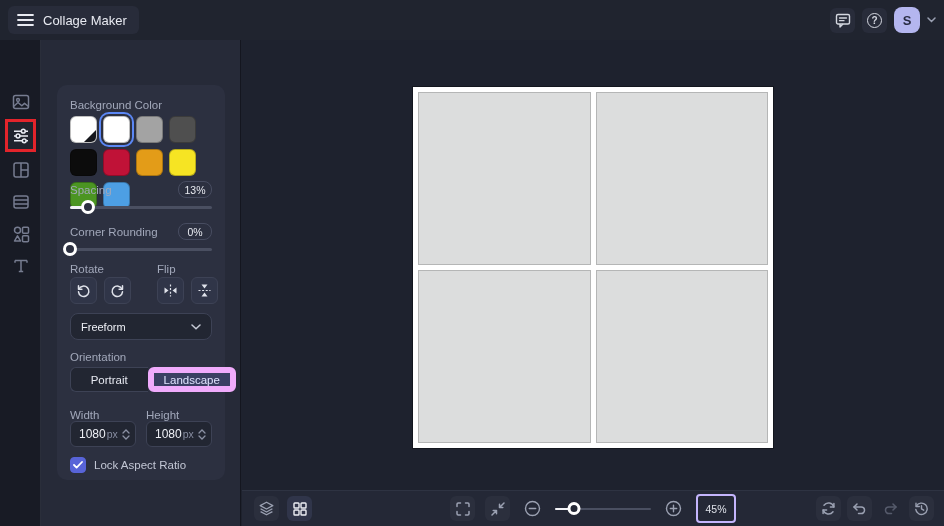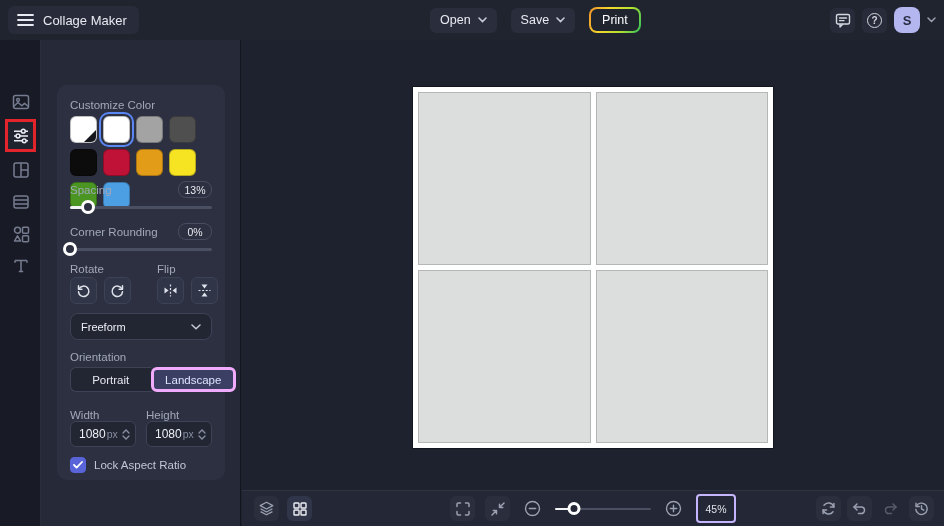--- a/index.html
+++ b/index.html
@@ -66,21 +66,21 @@
   .select { position:absolute; left:13px; top:228px; width:142px; height:27px; background:#222632; border:1px solid #3d4255;
             border-radius:8px; display:flex; align-items:center; justify-content:space-between; padding:0 10px; cursor:pointer; }
   .select .sel-val { font-size:11px; color:#eef0f6; }
   .select .car { color:#9aa0b2; display:flex; }
 
   .seg { position:absolute; left:13px; top:282px; width:166px; height:25px; display:flex; }
   .seg button { flex:1; font-size:11.5px; font-family:inherit; cursor:pointer; background:#222632; color:#e6e8f0;
                 border:1px solid #3d4255; }
   .seg button:first-child { border-radius:6px 0 0 6px; border-right:none; }
   .seg button:last-child { border-radius:0 6px 6px 0; }
-  .seg button.selected { background:#3a3f63; border:3px solid #f0abfc; border-radius:6px; color:#e0e3ff; }
+  .seg button.selected { background:#3a3f63; border:6px solid #f0abfc; border-radius:6px; color:#e0e3ff; }
 
   .dim-label-w { position:absolute; left:13px; top:324px; }
   .dim-label-h { position:absolute; left:89px; top:324px; }
   .num-input { position:absolute; top:336px; width:66px; height:26px; background:#222632; border:1px solid #3d4255;
                border-radius:6px; display:flex; align-items:center; padding:0 5px 0 8px; cursor:text; }
   .num-input .num { font-size:12px; color:#eef0f6; }
   .num-input .unit { font-size:10.5px; color:#868ca0; margin-left:1px; flex:1; }
   .stepper { display:flex; flex-direction:column; gap:1px; color:#8a90a3; cursor:pointer; }
 
   .check-row { position:absolute; left:13px; top:372px; display:flex; align-items:center; gap:8px; cursor:pointer; }
@@ -124,41 +124,20 @@
 
   <div class="topbar">
     <div class="brand">
       <span>
         <svg width="17" height="14" viewBox="0 0 17 14">
             <path d="M1 2h15M1 7h15M1 12h15" stroke="#e9ebf2" stroke-width="1.8" stroke-linecap="round"></path>
           </svg>
       </span>
       <span class="ttl">Collage Maker</span>
     </div>
-    <div class="tb-center">
-      <button class="tb-btn">
-        <span>Open</span>
-        <span>
-          <svg width="9" height="6" viewBox="0 0 9 6">
-              <path d="M1 1l3.5 3.5L8 1" stroke="#c6cad6" stroke-width="1.6" fill="none" stroke-linecap="round"></path>
-            </svg>
-        </span>
-      </button>
-      <button class="tb-btn">
-        <span>Save</span>
-        <span>
-          <svg width="9" height="6" viewBox="0 0 9 6">
-              <path d="M1 1l3.5 3.5L8 1" stroke="#c6cad6" stroke-width="1.6" fill="none" stroke-linecap="round"></path>
-            </svg>
-        </span>
-      </button>
-      <span class="print-wrap">
-        <button class="print-btn">Print</button>
-      </span>
-    </div>
     <div class="tb-right">
       <button class="icon-btn">
         <span>
           <svg width="16" height="16" viewBox="0 0 16 16">
               <rect x="1.5" y="2.5" width="13" height="9.5" rx="1.5" stroke="#d4d7e0" stroke-width="1.4" fill="none"></rect>
               <path d="M5 12v3l3-3" stroke="#d4d7e0" stroke-width="1.4" fill="none" stroke-linejoin="round"></path>
               <path d="M4.5 6h7M4.5 8.7h4.5" stroke="#d4d7e0" stroke-width="1.3" stroke-linecap="round"></path>
             </svg>
         </span>
       </button>
@@ -230,21 +209,21 @@
     </button>
   </div>
 
   <div class="panel">
     <div class="panel-title">Customize</div>
     <button class="info-btn">
       <span class="info-ring">i</span>
     </button>
 
     <div class="card">
-      <div class="lab bg-label">Customize Color</div>
+      <div class="lab bg-label">Background Color</div>
       <div class="swatches">
         <div class="sw" style="background: rgb(255, 255, 255);">
             <span class="fold"></span>
           </div>
         <div class="sw selected" style="background: rgb(255, 255, 255);"></div>
         <div class="sw" style="background: rgb(163, 163, 163);"></div>
         <div class="sw" style="background: rgb(79, 79, 79);"></div>
         <div class="sw" style="background: rgb(12, 12, 12);"></div>
         <div class="sw" style="background: rgb(192, 18, 55);"></div>
         <div class="sw" style="background: rgb(227, 156, 24);"></div>

